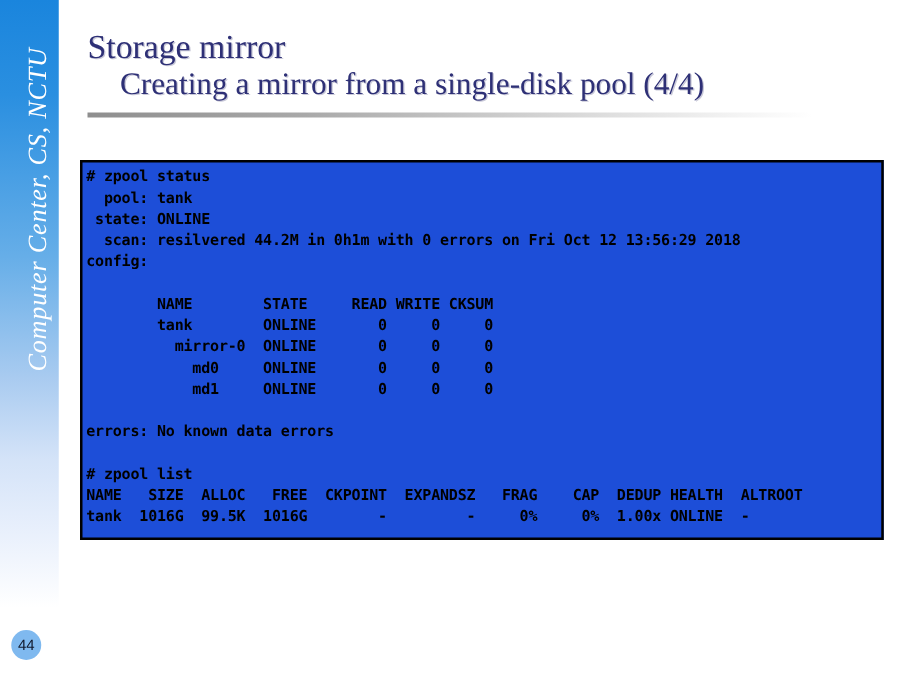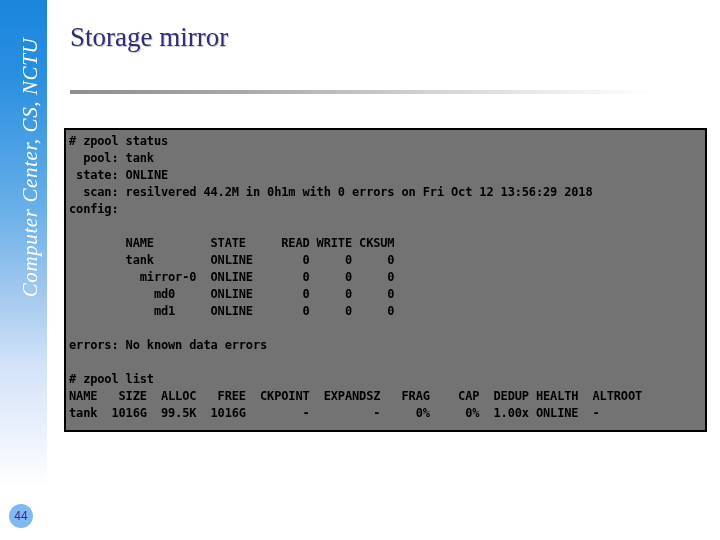--- a/index.html
+++ b/index.html
@@ -52,21 +52,21 @@
 
   
   #page-badge {
     position: absolute;
     left: 9px;
     top: 504px;
     width: 24px;
     height: 24px;
     border-radius: 50%;
     background: #7fb9ef;
-    color: #4c1d95;
+    color: #0f172a;
     font-family: "Liberation Sans", sans-serif;
     font-size: 12px;
     line-height: 24px;
     text-align: center;
   }
 
   
   #title-block {
     position: absolute;
     left: 70px;
@@ -100,21 +100,21 @@
   }
 
   
   #console {
     position: absolute;
     left: 64px;
     top: 128px;
     width: 643px;
     height: 304px;
     border: 2px solid #000000;
-    background: #737373;
+    background: #1d4ed8;
     box-sizing: border-box;
     overflow: hidden;
   }
   #console-inner {
     position: absolute;
     left: 3px;
     top: 3px;
     font-family: "DejaVu Sans Mono", "Liberation Mono", monospace;
     font-size: 12px;
     line-height: 17px;
@@ -134,18 +134,19 @@
 <body>
 
 <div id="sidebar">
   <div id="sidebar-text">Computer Center, CS, NCTU</div>
 </div>
 
 <div id="page-badge">44</div>
 
 <div id="title-block">
   <div id="title-main">Storage mirror</div>
+  <div id="title-sub">Creating a mirror from a single-disk pool (4/4)</div>
 </div>
 <div id="title-rule"></div>
 
 <div id="console">
   <div id="console-inner"><div class="ln"># zpool status</div><div class="ln">  pool: tank</div><div class="ln"> state: ONLINE</div><div class="ln">  scan: resilvered 44.2M in 0h1m with 0 errors on Fri Oct 12 13:56:29 2018</div><div class="ln">config:</div><div class="blank">&nbsp;</div><div class="ln">        NAME        STATE     READ WRITE CKSUM</div><div class="ln">        tank        ONLINE       0     0     0</div><div class="ln">          mirror-0  ONLINE       0     0     0</div><div class="ln">            md0     ONLINE       0     0     0</div><div class="ln">            md1     ONLINE       0     0     0</div><div class="blank">&nbsp;</div><div class="ln">errors: No known data errors</div><div class="blank">&nbsp;</div><div class="ln"># zpool list</div><div class="ln">NAME   SIZE  ALLOC   FREE  CKPOINT  EXPANDSZ   FRAG    CAP  DEDUP HEALTH  ALTROOT</div><div class="ln">tank  1016G  99.5K  1016G        -         -     0%     0%  1.00x ONLINE  -</div></div>
 </div>
 
 </body></html>

